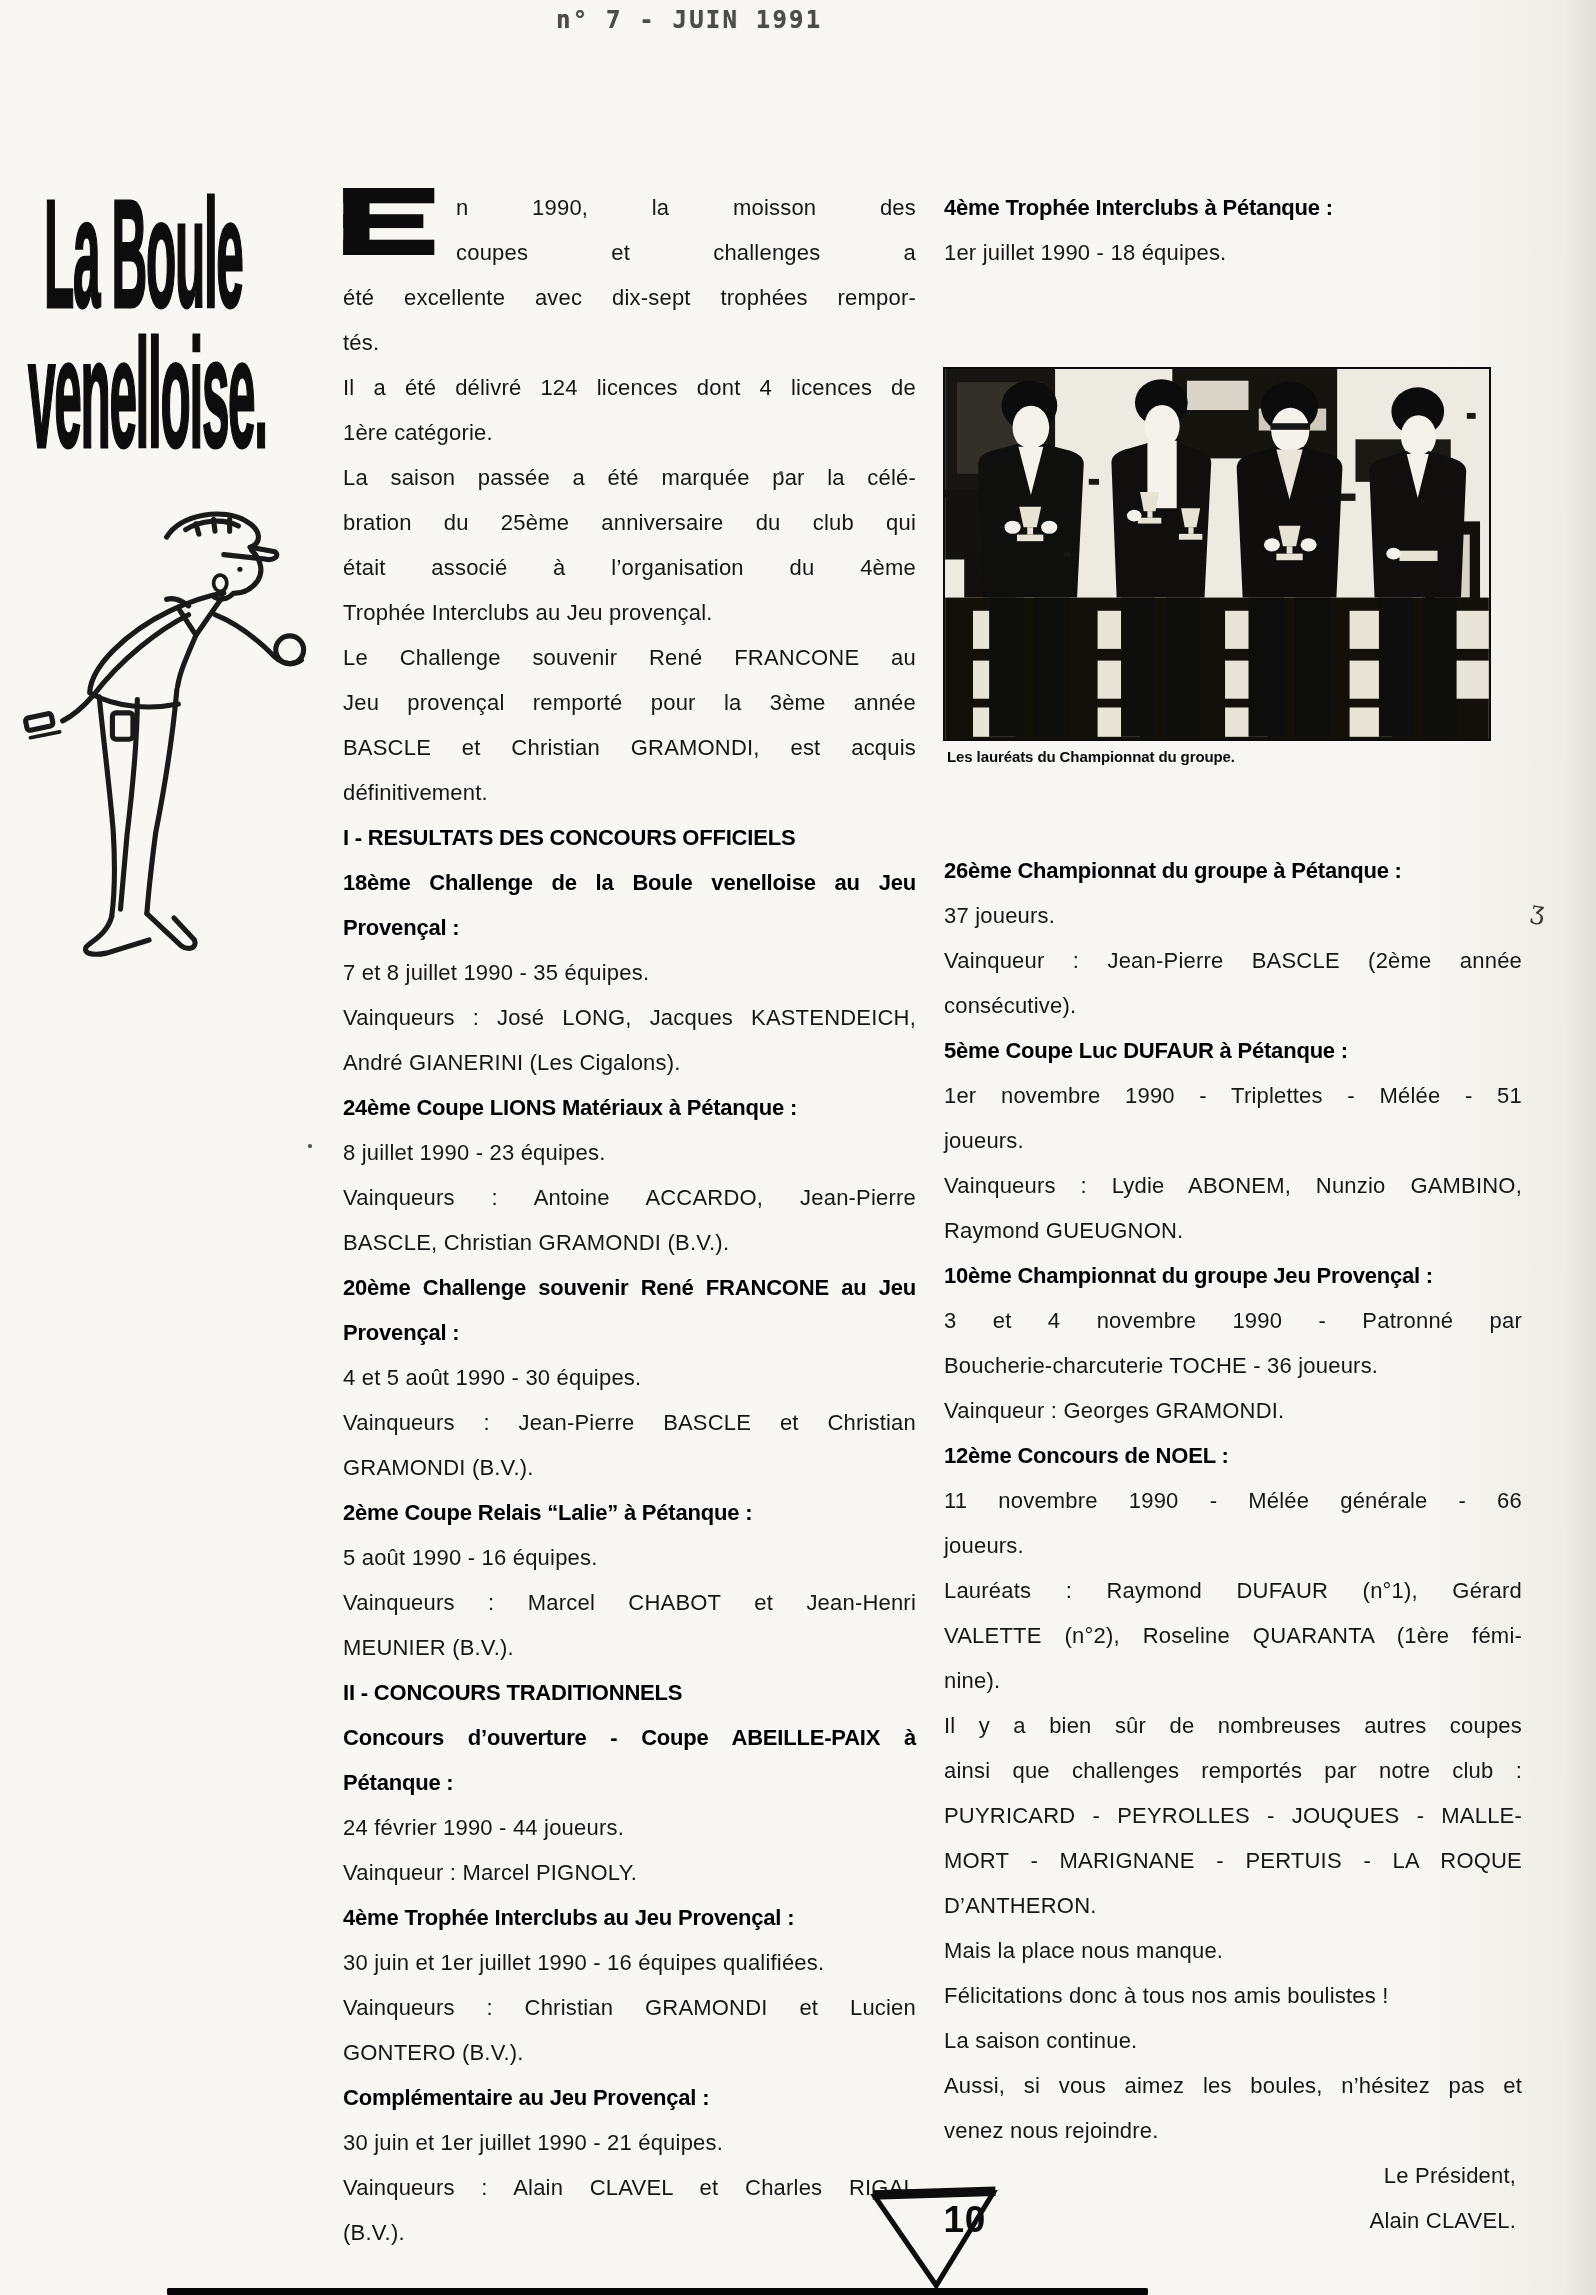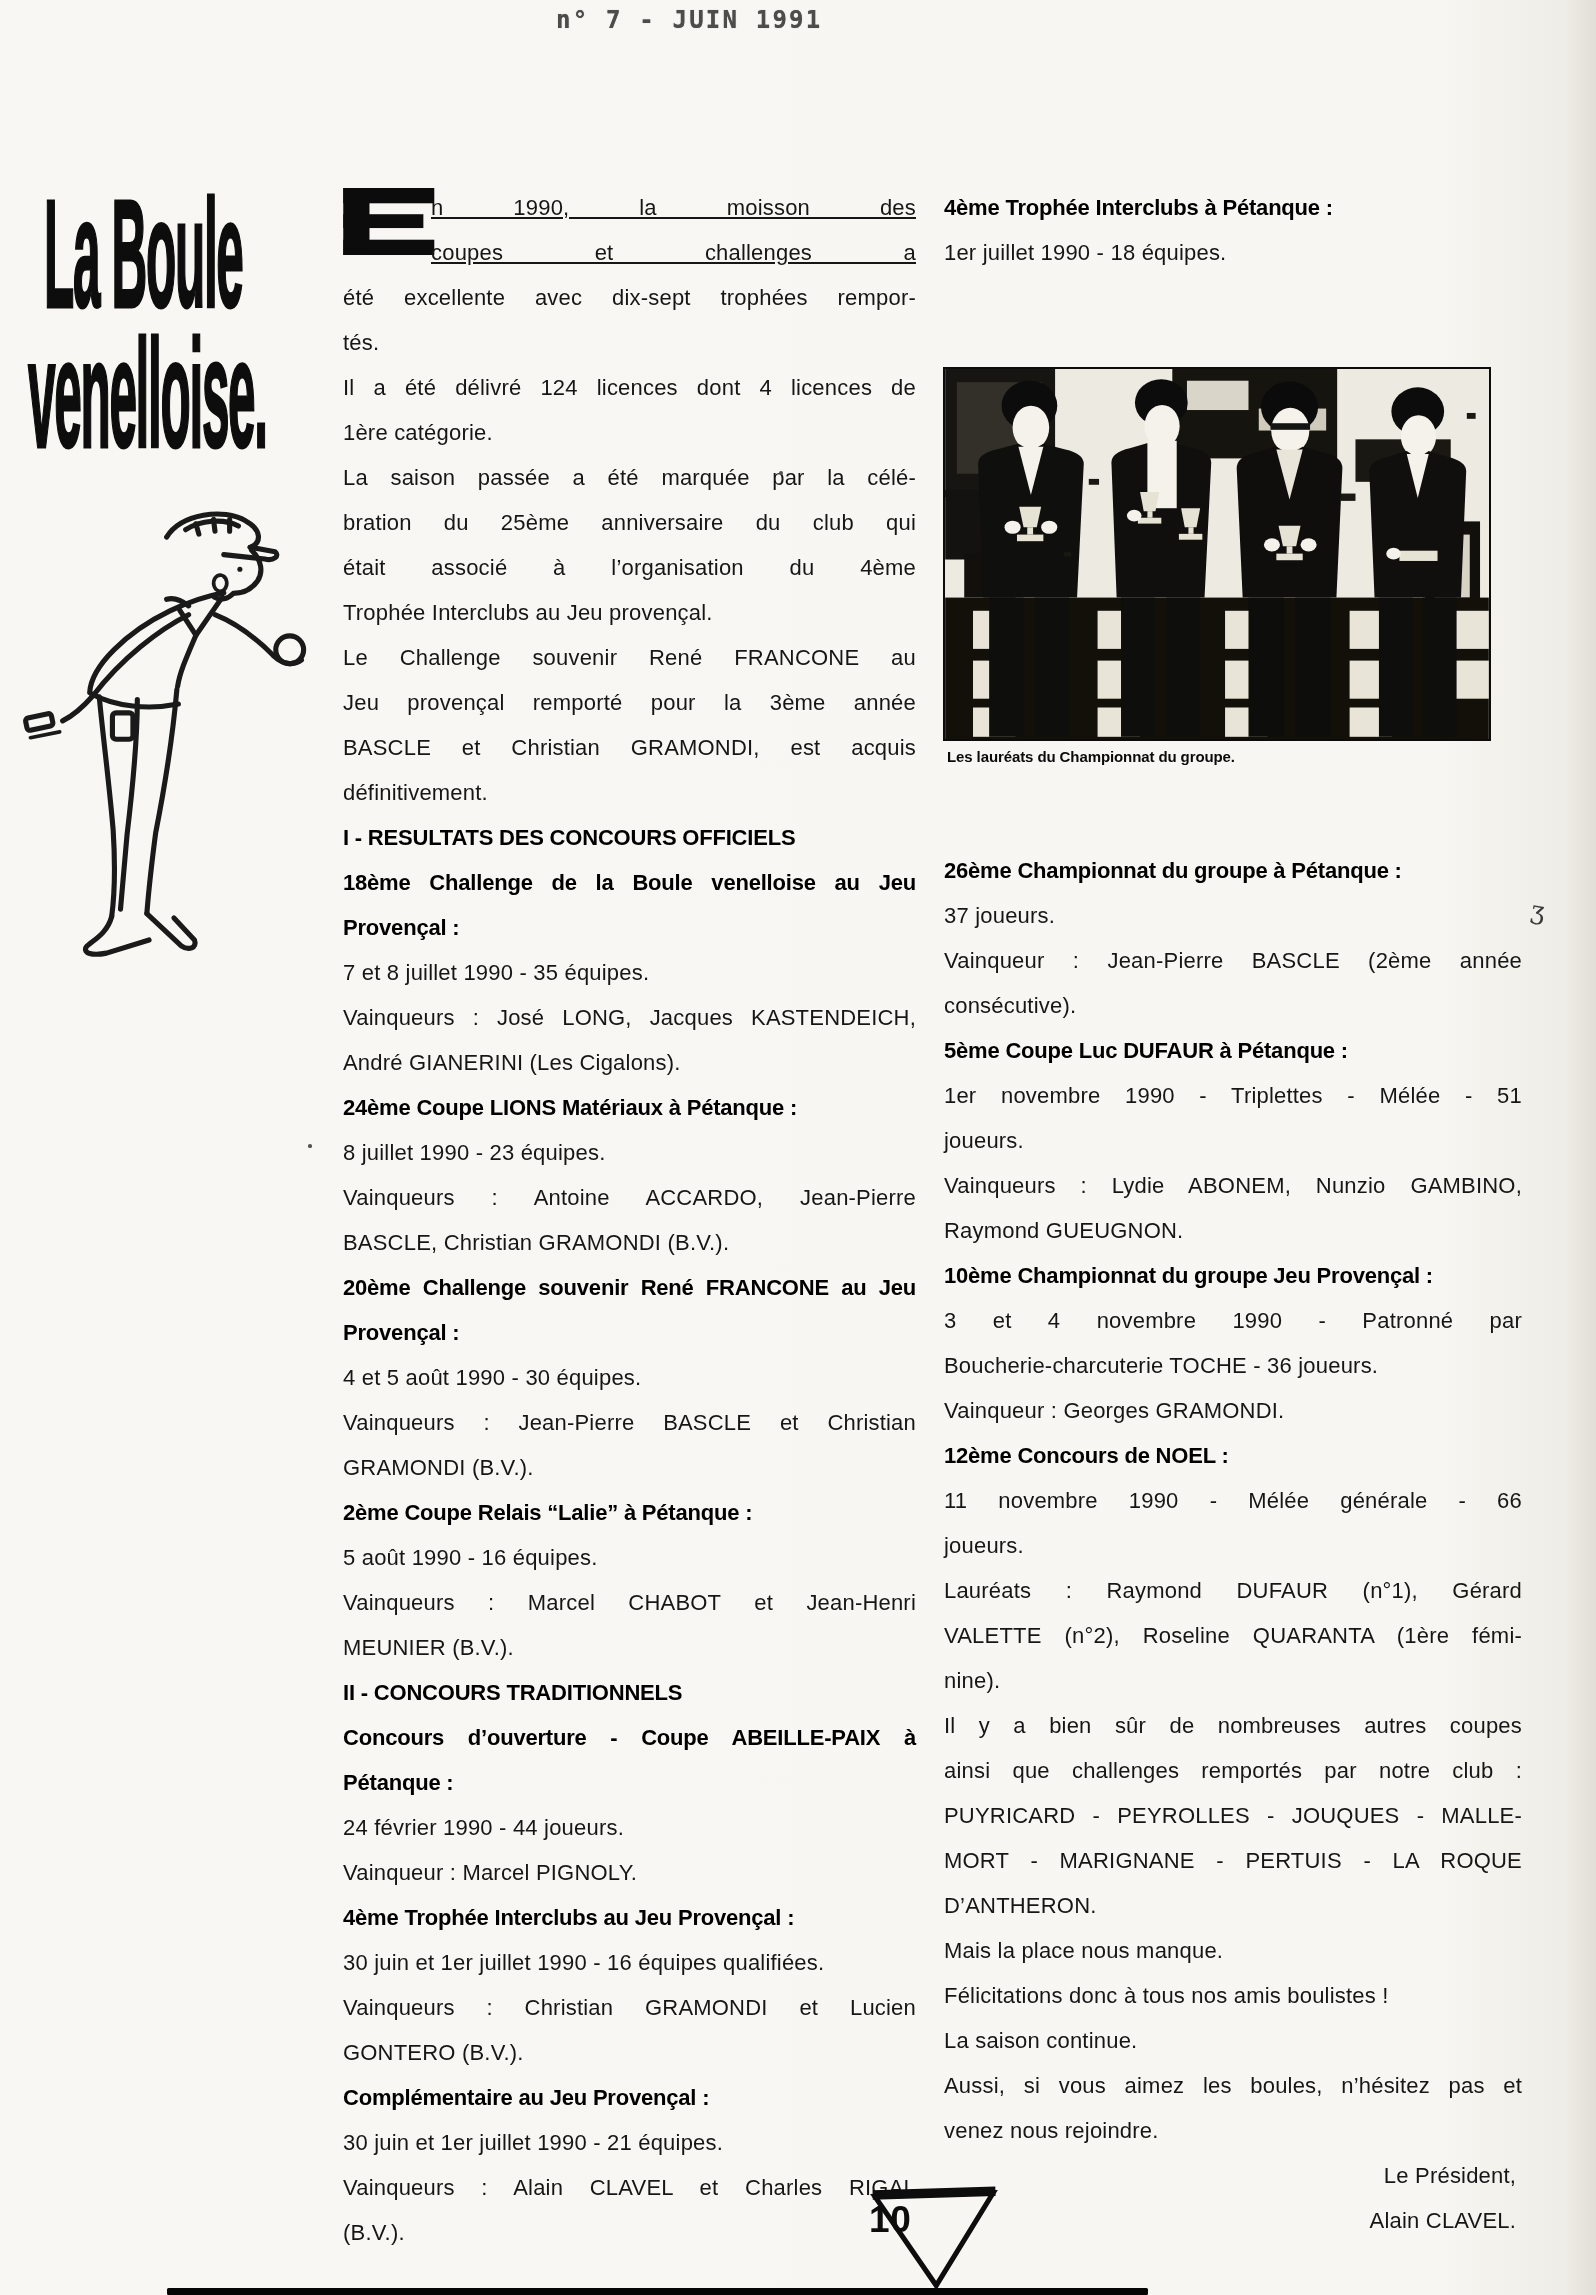--- a/index.html
+++ b/index.html
@@ -32,36 +32,36 @@
   
   .col{position:absolute;}
   #left-col{left:343px;top:185px;width:573px;}
   #right-col-top{left:944px;top:185px;width:578px;}
   #right-col-bottom{left:944px;top:848px;width:578px;}
   .line{
     height:45px;line-height:45px;font-size:22px;letter-spacing:0.2px;
     color:#161616;text-align:left;white-space:normal;
   }
   .fill{text-align:justify;text-align-last:justify;}
-  .indent{padding-left:88px;text-decoration:underline;}
+  .indent{padding-left:113px;}
   .heading .line{font-weight:bold;letter-spacing:-0.2px;color:#000;}
   .signature .line{text-align:right;text-align-last:right;padding-right:5.9px;}
   
   .photo{
     position:absolute;left:943px;top:367px;width:544px;height:370px;
     border:2.9px solid #0c0c0c;background:#edeae2;box-sizing:content-box;
   }
   .photo-caption{
     position:absolute;left:947px;top:748px;width:543px;
     font-weight:bold;font-size:15px;letter-spacing:-0.1px;color:#0a0a0a;
   }
   
   .page-num{position:absolute;left:869px;top:2186px;width:133px;height:107px;}
   .page-num .num{
-    position:absolute;left:0;top:13px;width:117px;text-align:left;
+    position:absolute;left:0;top:13px;width:117px;text-align:right;
     font-weight:bold;font-size:37px;color:#0d0d0d;letter-spacing:0.7px;
   }
   
   .bottom-strip{position:absolute;left:167px;top:2288px;width:981px;height:6.6px;background:#060606;border-radius:1.5px;}
   .squiggle{position:absolute;left:1531px;top:896px;font-size:25px;color:#3a3a3a;transform:rotate(10deg);font-family:"DejaVu Serif",serif;}
   .speck{position:absolute;background:#55534e;border-radius:50%;}
 </style>
 </head>
 <body>
 

